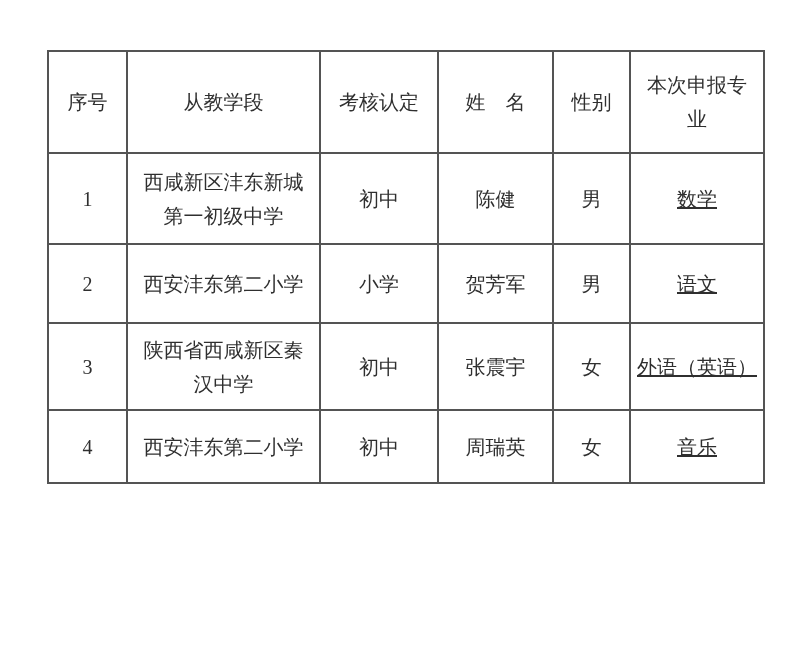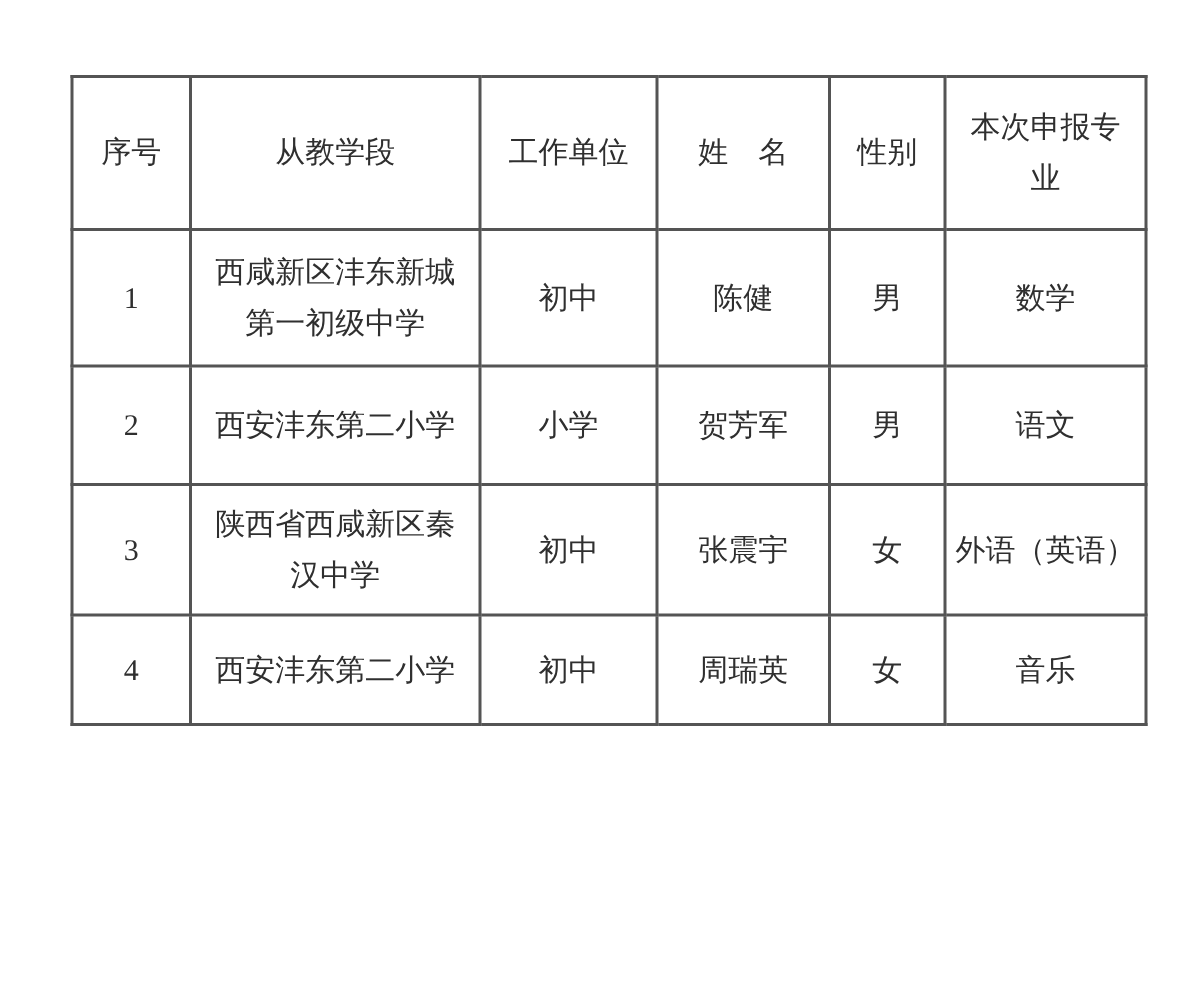--- a/index.html
+++ b/index.html
@@ -36,21 +36,21 @@
     text-align: center;
     vertical-align: middle;
     font-size: 20px;
     line-height: 34px;
     font-weight: 400;
     padding: 0 8px;
     word-break: break-all;
     overflow: hidden;
   }
   table.roster th:nth-child(6) { padding: 16px 13px; }
-  table.roster td:nth-child(6) { padding: 0 4px; }
+  table.roster td:nth-child(6) { padding: 0 4px; text-decoration: underline; }
   tr.row-header { height: 97px; }
   tr.row-1 { height: 91px; }
   tr.row-2 { height: 79px; }
   tr.row-3 { height: 87px; }
   tr.row-4 { height: 73px; }
   col.c-index  { width: 79px; }
   col.c-unit   { width: 193px; }
   col.c-stage  { width: 118px; }
   col.c-name   { width: 115px; }
   col.c-gender { width: 77px; }
@@ -68,21 +68,21 @@
       <col class="c-unit">
       <col class="c-stage">
     <col class="c-name">
       <col class="c-gender">
       <col class="c-major">
   </colgroup>
   <thead>
     <tr class="row-header">
       <th>序号</th>
       <th>从教学段</th>
-      <th>工作单位</th>
+      <th>考核认定</th>
       <th>姓　名</th>
       <th>性别</th>
       <th>本次申报专业</th>
     </tr>
   </thead>
   <tbody>
     <tr class="row-1">
       <td>1</td>
       <td>西咸新区沣东新城第一初级中学</td>
       <td>初中</td>

